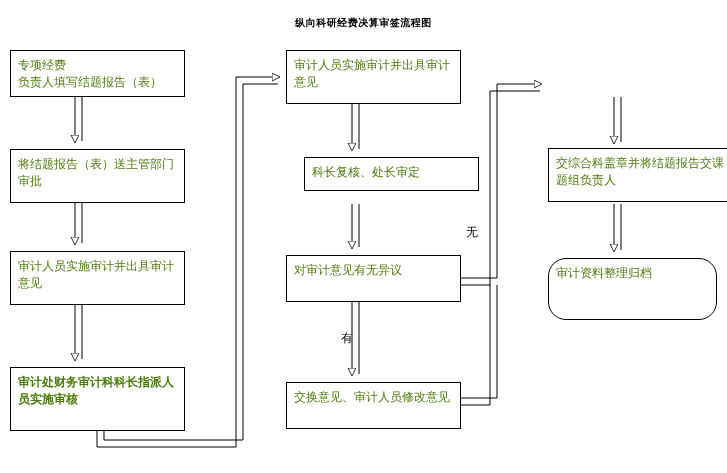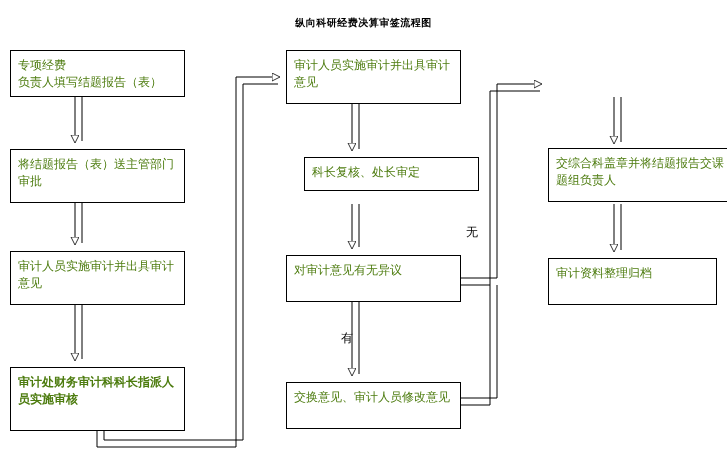--- a/index.html
+++ b/index.html
@@ -113,19 +113,19 @@
 
   <div class="box" style="left:304px; top:157px; width:175px; height:34px;">科长复核、处长审定</div>
 
   <div class="box" style="left:286px; top:255px; width:175px; height:47px;">对审计意见有无异议</div>
 
   <div class="box" style="left:286px; top:382px; width:175px; height:47px;">交换意见、审计人员修改意见</div>
 
 
   <div class="box" style="left:548px; top:148px; width:185px; height:54px;">交综合科盖章并将结题报告交课题组负责人</div>
 
-  <div class="box" style="left:548px; top:258px; width:169px; height:47px;">审计资料整理归档</div>
+  <div class="box" style="left:548px; top:258px; width:169px; height:62px;border-radius:18px;">审计资料整理归档</div>
 
   <div class="label" style="left:466px; top:224px;">无</div>
 
   <div class="label" style="left:341px; top:330px;">有</div>
 
 </div>
 
 </body></html>

